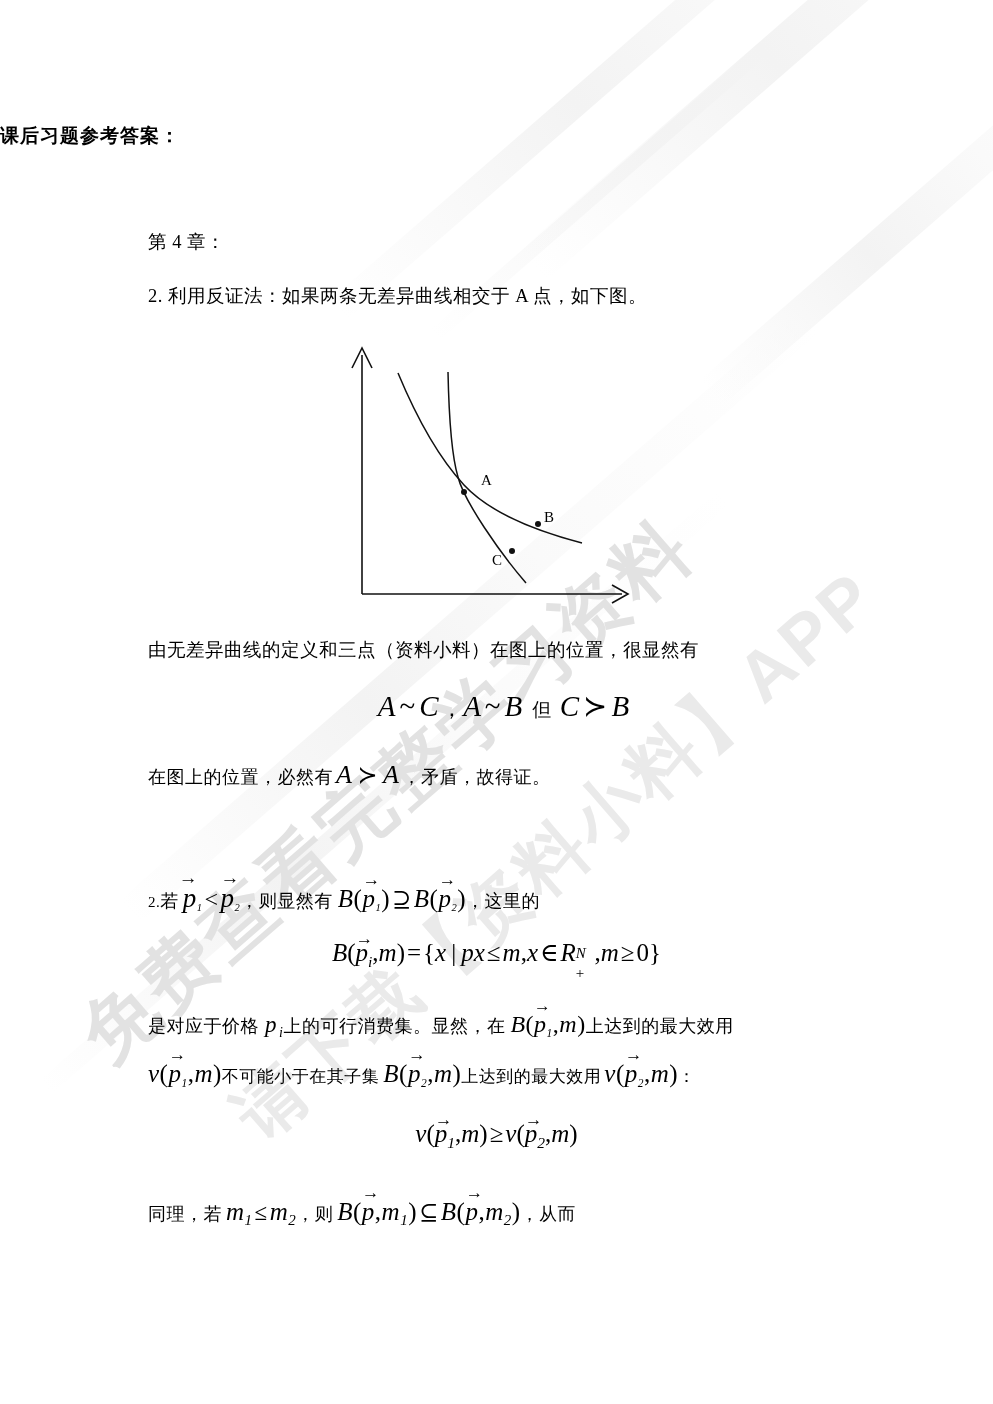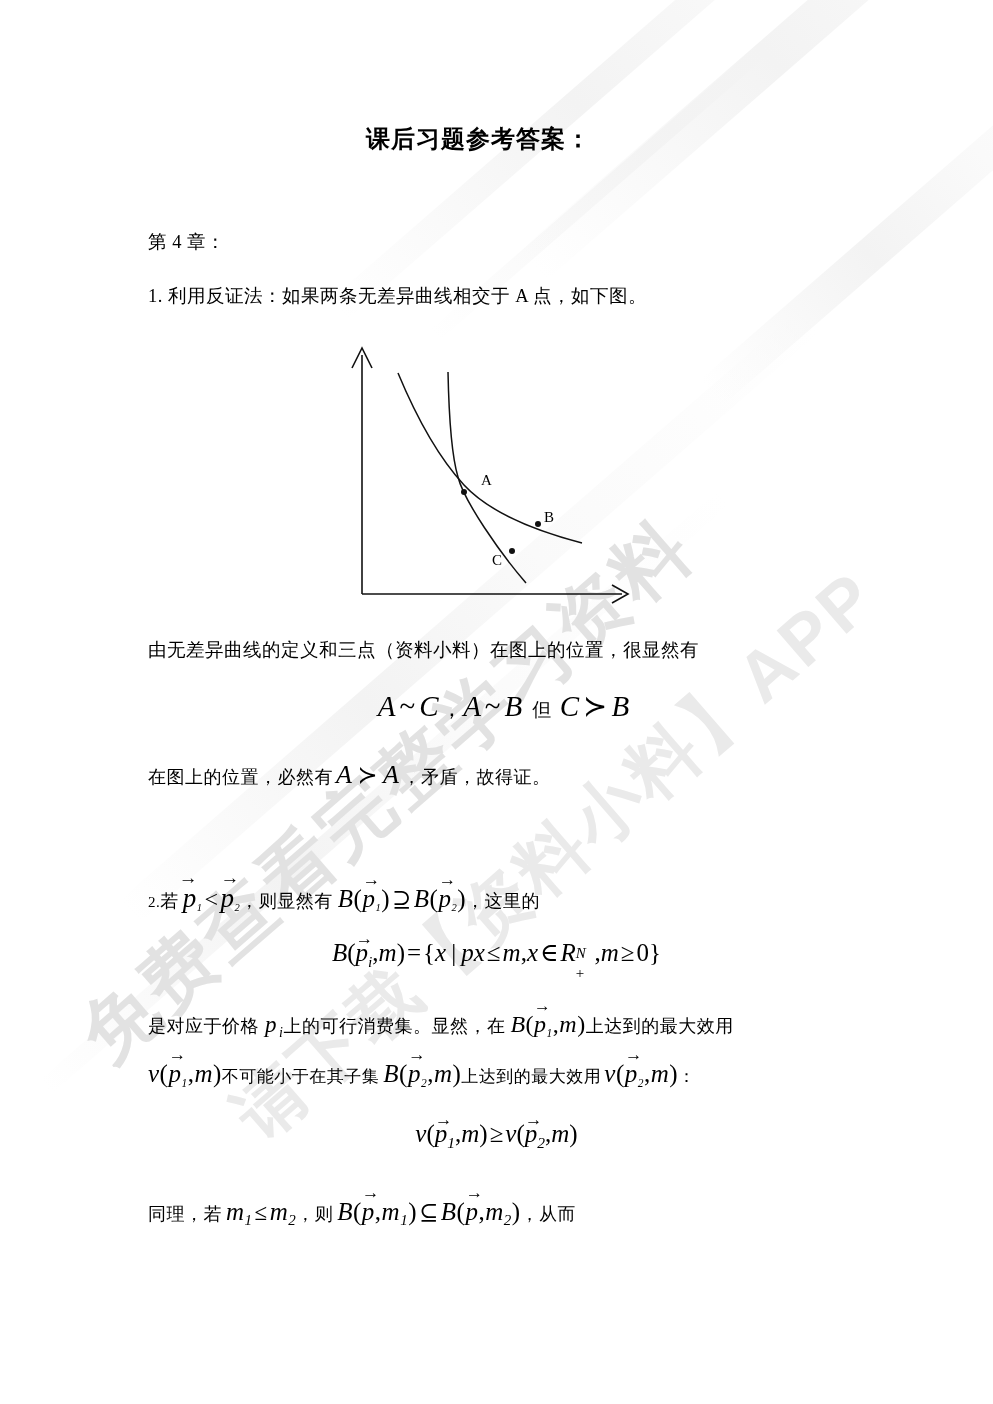--- a/index.html
+++ b/index.html
@@ -65,24 +65,24 @@
 
   
   #content {
     position: relative;
     z-index: 1;
   }
   .doc-title {
     position: absolute;
     left: 0; top: 123px;
     width: 957px;
-    text-align: center;
+    text-align: left;
     font-family: "Liberation Sans", "DejaVu Sans", sans-serif;
     font-weight: bold;
-    font-size: 24px;
+    font-size: 19px;
     letter-spacing: 1px;
   }
   .para {
     position: absolute;
     left: 148px;
     font-size: 18.5px;
     line-height: 1.5;
     letter-spacing: 0.5px;
     white-space: nowrap;
   }
@@ -154,21 +154,21 @@
     <div class="wm-band wm-line1">免费查看完整学习资料</div>
     <div class="wm-band wm-line2">请下载【资料小料】APP</div>
   </div>
 
   <div id="content">
 
     <div class="doc-title">课后习题参考答案：</div>
 
     <div class="para p-chapter">第 4 章：</div>
 
-    <div class="para p-item1">1. 利用反证法：如果两条无差异曲线相交于 A 点，如下图。</div>
+    <div class="para p-item1">2. 利用反证法：如果两条无差异曲线相交于 A 点，如下图。</div>
 
     <div id="figure">
       <svg width="300" height="275" viewBox="0 0 300 275">
 
         <line x1="22" y1="20" x2="22" y2="259" stroke="#111" stroke-width="1.6"></line>
         <polyline points="12,33 22,13 32,33" fill="none" stroke="#111" stroke-width="1.6"></polyline>
 
         <line x1="22" y1="259" x2="282" y2="259" stroke="#111" stroke-width="1.6"></line>
         <polyline points="272,250 288,259 272,268" fill="none" stroke="#111" stroke-width="1.6"></polyline>
 

